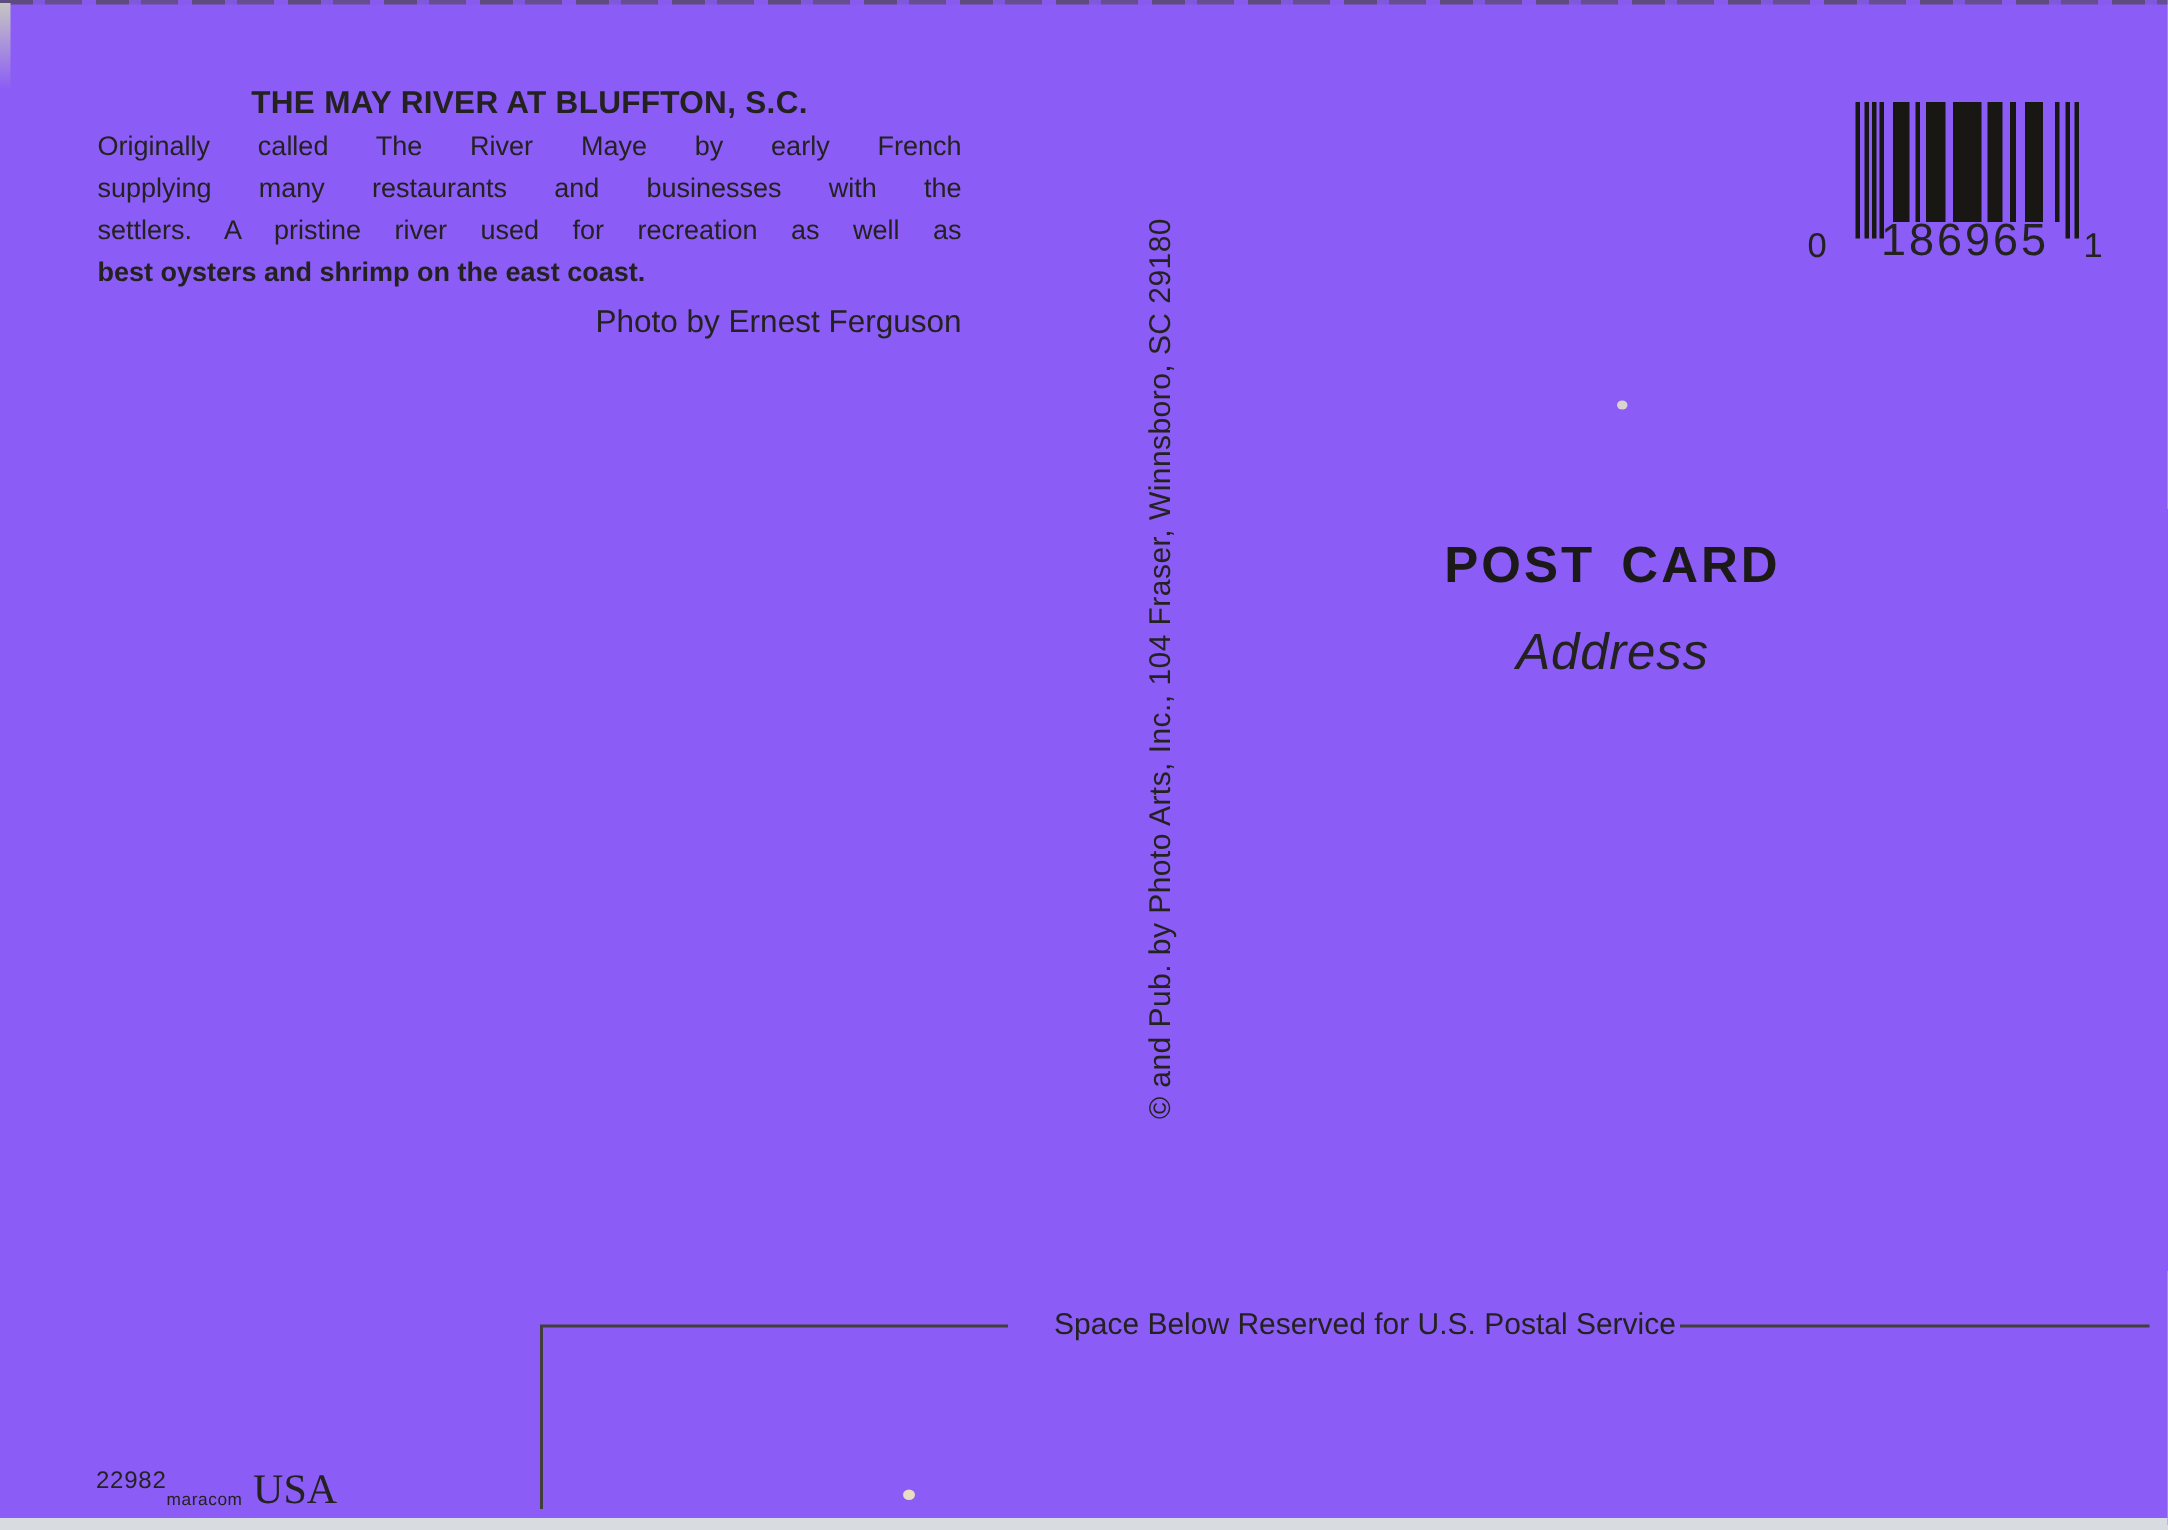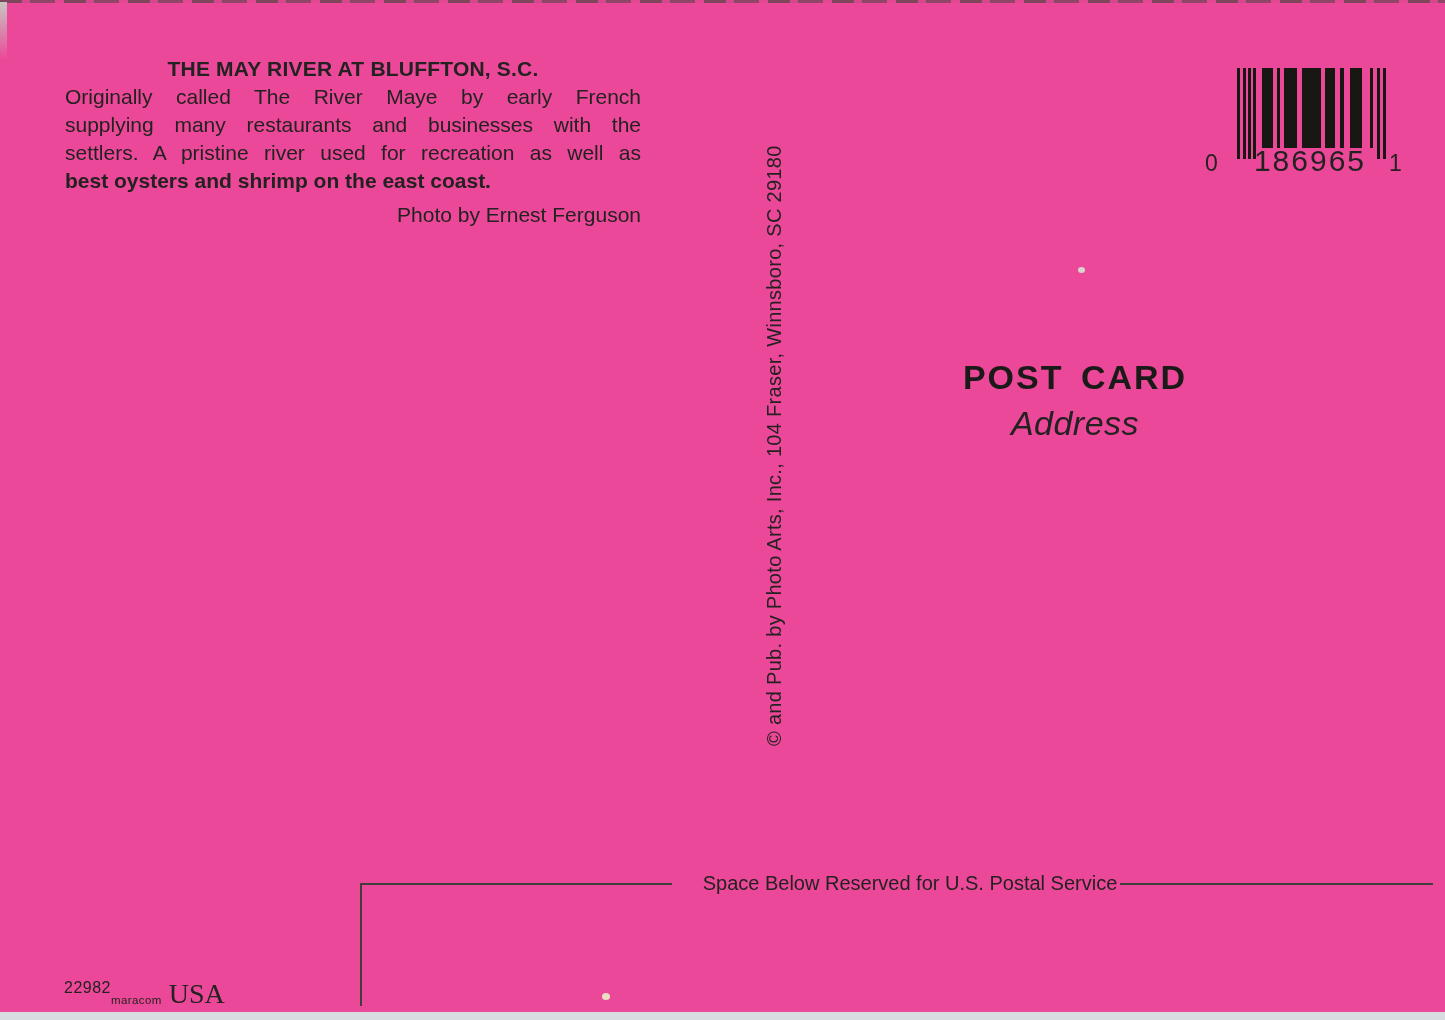--- a/index.html
+++ b/index.html
@@ -6,21 +6,21 @@
   body {
     width: 1445px; height: 1020px;
     background: #ffffff;
     font-family: "Liberation Sans", sans-serif;
     color: #242220;
     overflow: hidden;
   }
   .scan {
     position: relative;
     width: 1445px; height: 1020px;
-    background: #ec4899;
+    background: #8b5cf6;
   }
 
   
   .edge-top {
     position: absolute; left: 0; top: 0; width: 100%; height: 3px;
     background: repeating-linear-gradient(90deg,
       rgba(70,68,62,0.65) 0 22px, rgba(70,68,62,0.15) 22px 30px,
       rgba(70,68,62,0.55) 30px 55px, rgba(70,68,62,0.05) 55px 64px);
   }
   .edge-corner {
@@ -37,21 +37,21 @@
 
   
   .intro {
     position: absolute; left: 65px; top: 55px; width: 576px;
   }
   .intro-title {
     font-size: 21px; font-weight: bold; text-align: center;
     line-height: 28px; letter-spacing: 0.2px;
   }
   .intro-line {
-    font-size: 21px; line-height: 28px;
+    font-size: 18px; line-height: 28px;
     text-align: justify; text-align-last: justify;
     white-space: nowrap;
   }
   .intro-line.last { text-align: left; text-align-last: left; font-weight: bold; }
   .photo-credit {
     font-size: 21px; line-height: 28px; text-align: right; margin-top: 6px;
   }
 
   
   .publisher {
@@ -64,21 +64,21 @@
 
   
   .pc-block {
     position: absolute; left: 880px; top: 360px; width: 390px; text-align: center;
   }
   .pc-title {
     font-size: 34px; font-weight: bold; letter-spacing: 2px; line-height: 1;
     word-spacing: 6px; color: #1c1a18;
   }
   .pc-sub {
-    font-size: 34px; font-style: italic; margin-top: 10px; letter-spacing: 0.5px;
+    font-size: 34px; font-style: italic; margin-top: 22px; letter-spacing: 0.5px;
   }
 
   
   .barcode { position: absolute; left: 1195px; top: 56px; width: 215px; height: 122px; }
   .bars {
     position: absolute; left: 42px; top: 12px;
     display: flex; align-items: flex-start; height: 96px;
   }
   .bar { display: inline-block; height: 80px; background: #191714; }
   .bar.tall { height: 91px; }

